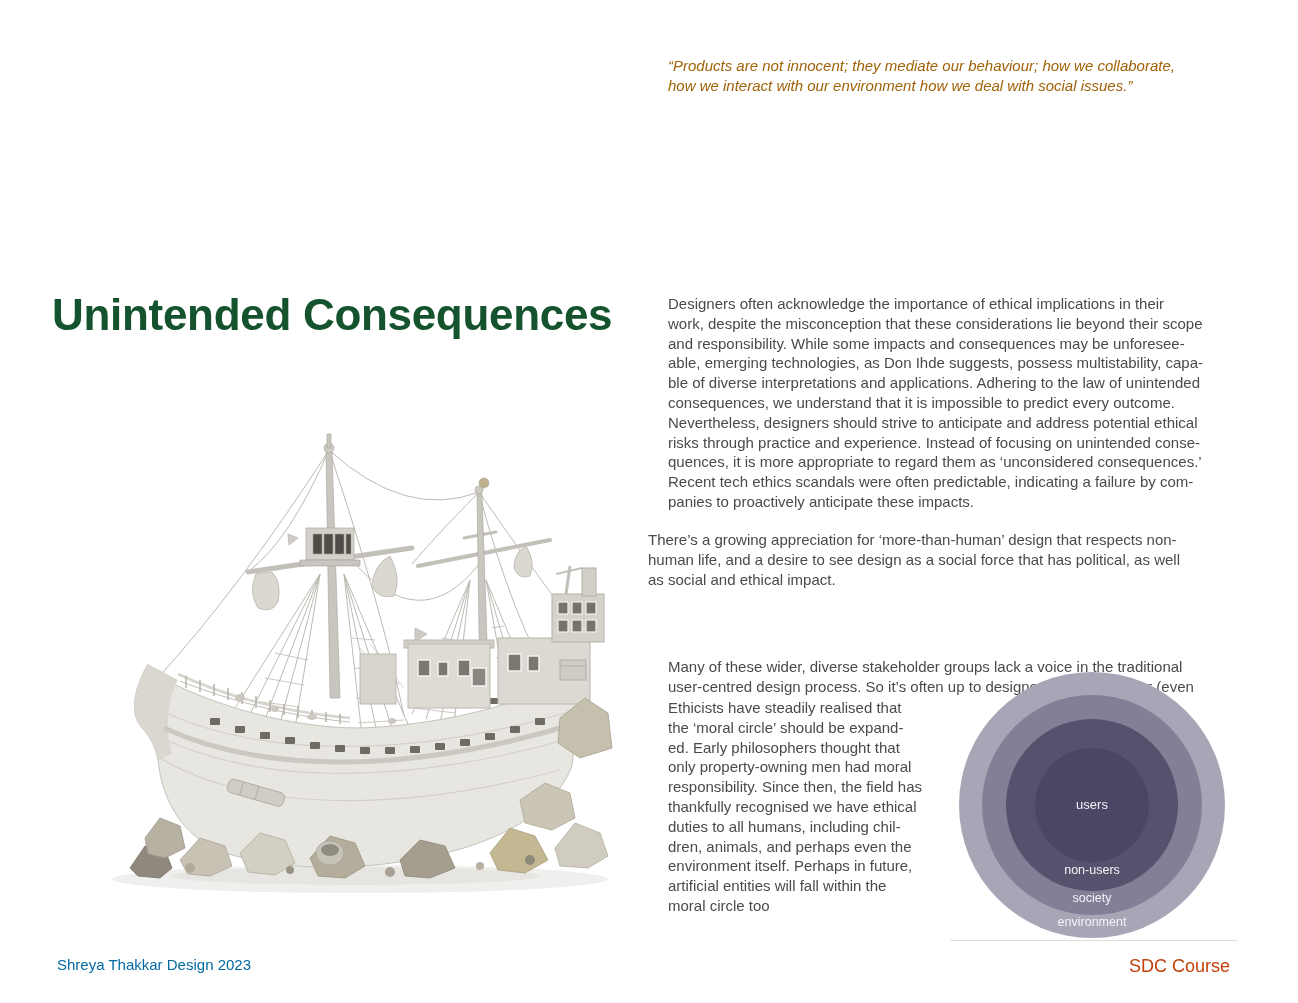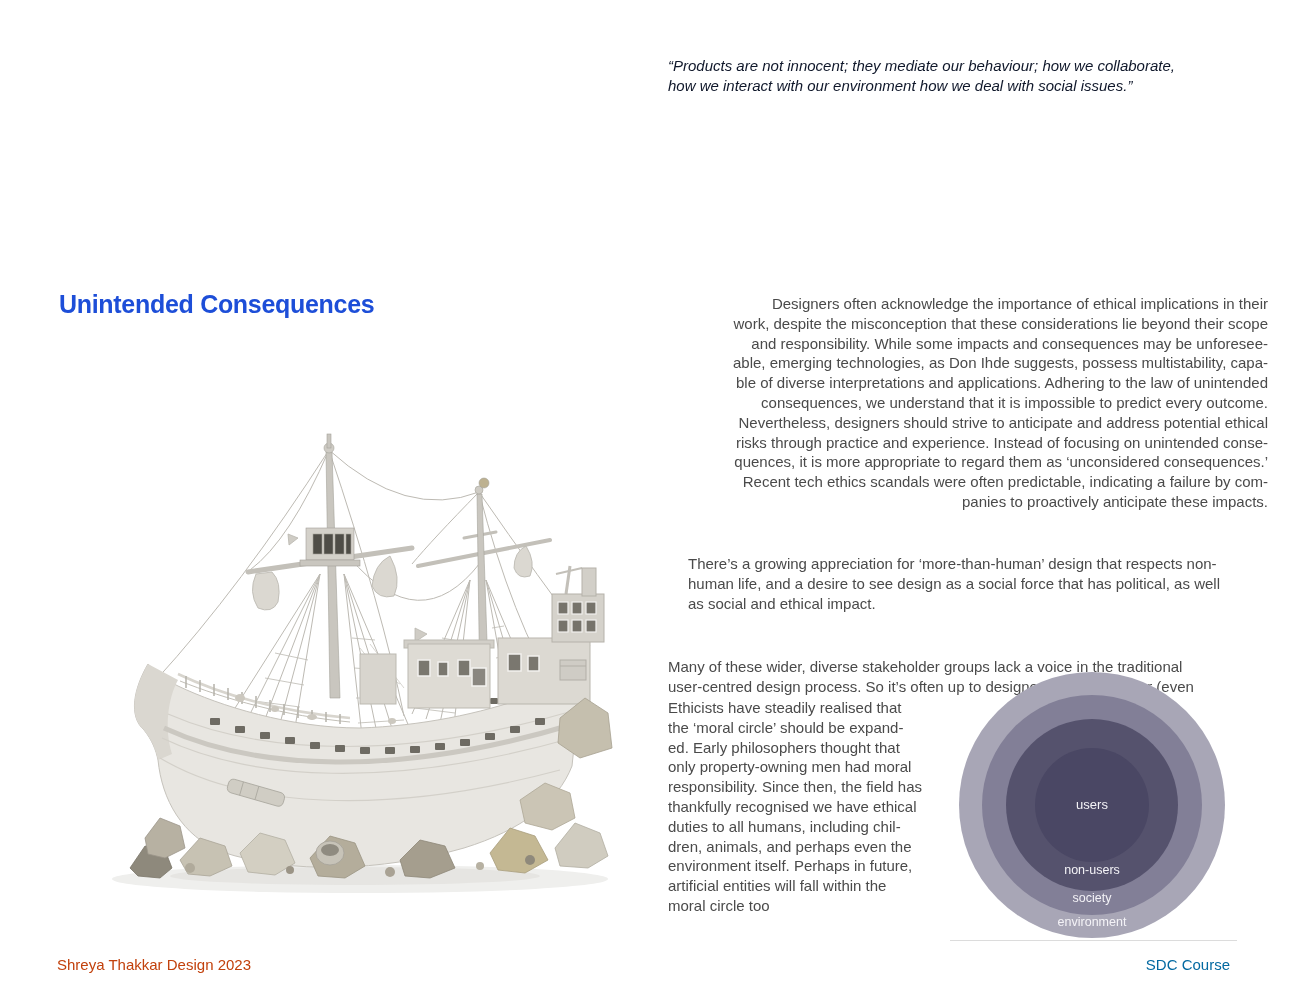--- a/index.html
+++ b/index.html
@@ -10,38 +10,38 @@
     height: 1003px;
     background: #ffffff;
     font-family: "Liberation Sans", sans-serif;
     overflow: hidden;
   }
   .quote {
     position: absolute;
     left: 668px; top: 56px; width: 580px;
     font-size: 15px; line-height: 20px;
     font-style: italic;
-    color: #0f172a;
+    color: #a16207;
     white-space: pre-line;
   }
   .title {
     position: absolute;
-    left: 59px; top: 290px;
-    font-size: 25px; font-weight: bold;
+    left: 52px; top: 290px;
+    font-size: 44px; font-weight: bold;
     letter-spacing: -0.3px;
-    color: #1d4ed8;
+    color: #14532d;
   }
   .body-text {
     position: absolute;
     font-size: 15px; line-height: 19.8px;
     color: #4a4a4a;
     white-space: pre-line;
   }
-  .p1 { left: 668px; top: 294px; width: 600px; text-align: right; }
-  .p2 { left: 688px; top: 530px; width: 600px; margin-top: 24px; }
+  .p1 { left: 668px; top: 294px; width: 600px; }
+  .p2 { left: 648px; top: 530px; width: 600px; }
   .p3 { left: 668px; top: 609px; width: 600px; margin-top: 48px; }
   .sidebar-para { left: 668px; top: 698px; width: 290px; }
   .ship {
     position: absolute;
     left: 60px; top: 398px; width: 560px; height: 505px;
   }
   .diagram {
     position: absolute;
     left: 956px; top: 671px; width: 272px; height: 272px;
   }
@@ -51,26 +51,26 @@
   }
   .diagram text.users-label { font-size: 13px; }
   .divider {
     position: absolute;
     left: 950px; top: 940px; width: 287px; height: 1px;
     background: #dcdcdc;
   }
   .footer-left {
     position: absolute;
     left: 57px; top: 956px;
-    font-size: 15px; color: #c2410c;
+    font-size: 15px; color: #0369a1;
   }
   .footer-right {
     position: absolute;
     right: 68px; top: 956px;
-    font-size: 15px; color: #0369a1;
+    font-size: 18px; color: #c2410c;
   }
 </style>
 </head>
 <body>
 
 <div class="page">
 
   <div class="quote">“Products are not innocent; they mediate our behaviour; how we collaborate,
 how we interact with our environment how we deal with social issues.”</div>
 

